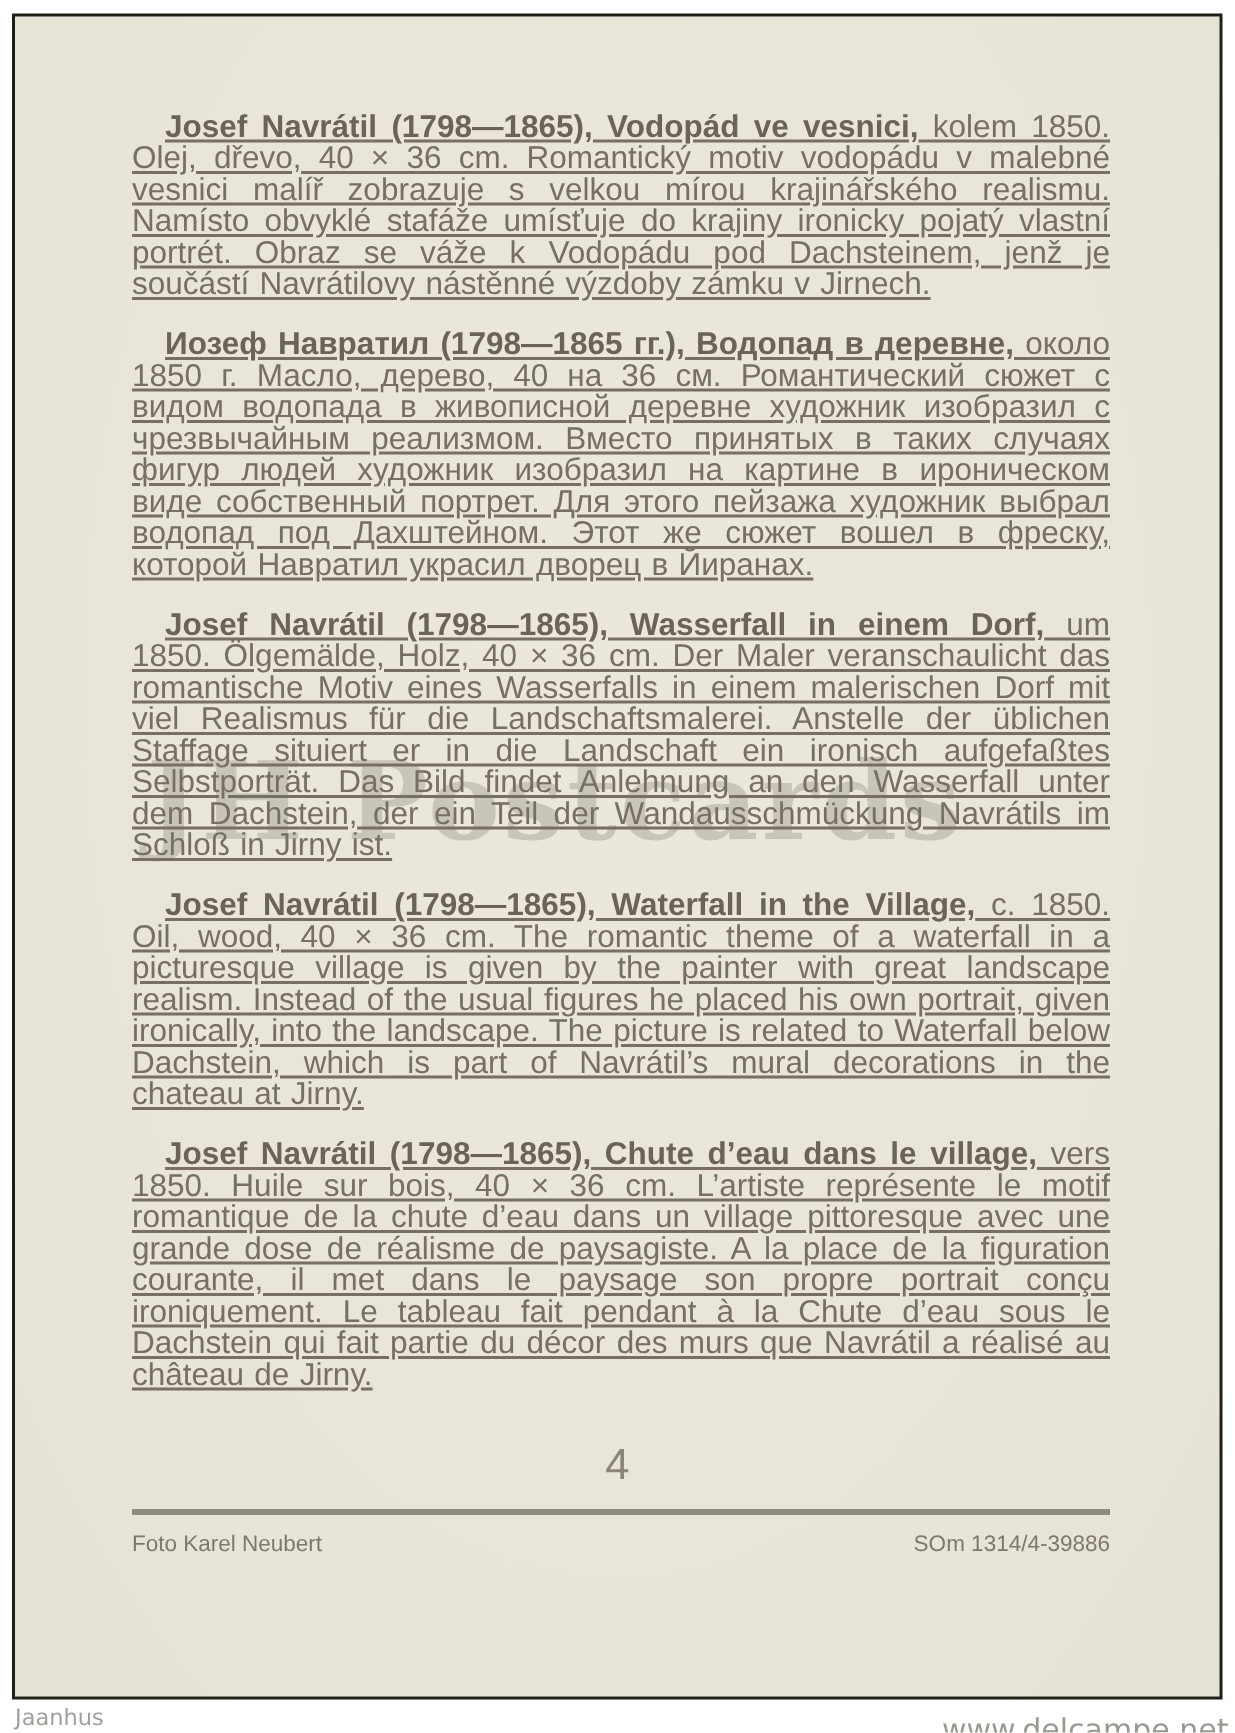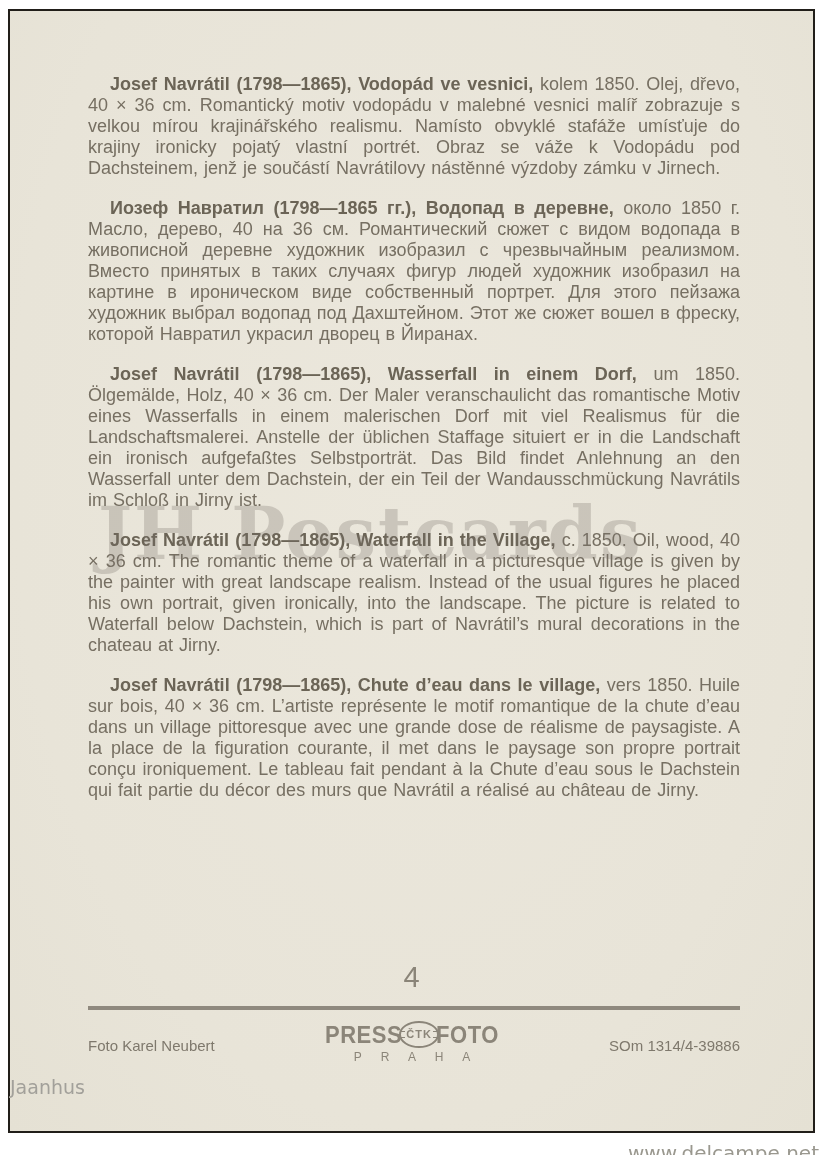--- a/index.html
+++ b/index.html
@@ -23,26 +23,27 @@
   }
 
   
   .textblock {
     position: absolute;
     left: 78px; top: 63px;
     width: 652px;
   }
   .para {
     margin: 0 0 19px 0;
-    font-size: 18px;
+    font-size: 21px;
     line-height: 21px;
     text-align: justify;
     text-indent: 22px;
     color: #766f62;
     word-spacing: 1px;
+    text-decoration: underline;
   }
   .para .lead {
     font-weight: bold;
     color: #6b6456;
   }
 
   
   .page-number {
     position: absolute;
     left: 0; width: 100%;
@@ -65,21 +66,20 @@
     position: absolute;
     left: 78px; top: 1010px;
     width: 652px;
     display: flex;
     justify-content: space-between;
     align-items: flex-start;
   }
   .credit, .serial {
     font-size: 15px;
     color: #7e786c;
-    margin-top: 16px;
   }
   .logo {
     text-align: center;
     color: #8b8579;
     user-select: none;
   }
   .logo-row {
     display: flex;
     align-items: center;
     justify-content: center;
@@ -128,23 +128,23 @@
     font-weight: bold;
     font-size: 72px;
     line-height: 1;
     letter-spacing: 2px;
     color: rgba(118, 113, 104, 0.28);
     white-space: nowrap;
     pointer-events: none;
   }
   .wm-bottom-left {
     position: absolute;
-    left: 10px; top: 1076px;
+    left: 10px; top: 1136px;
     font-family: "DejaVu Sans", sans-serif;
-    font-size: 19px;
+    font-size: 15px;
     color: #a2a09a;
   }
   .wm-bottom-right {
     position: absolute;
     right: 4px; top: 1131px;
     font-family: "DejaVu Sans", sans-serif;
     font-size: 20px;
     color: #9a988f;
     margin-top: 10px;
   }
@@ -161,30 +161,20 @@
     <p class="para"><span class="lead">Josef Navrátil (1798—1865), Waterfall in the Village,</span><span> c. 1850. Oil, wood, 40 × 36 cm. The romantic theme of a waterfall in a picturesque village is given by the painter with great landscape realism. Instead of the usual figures he placed his own portrait, given ironically, into the landscape. The picture is related to Waterfall below Dachstein, which is part of Navrátil’s mural decorations in the chateau at Jirny.</span></p>
     <p class="para"><span class="lead">Josef Navrátil (1798—1865), Chute d’eau dans le village,</span><span> vers 1850. Huile sur bois, 40 × 36 cm. L’artiste représente le motif romantique de la chute d’eau dans un village pittoresque avec une grande dose de réalisme de paysagiste. A la place de la figuration courante, il met dans le paysage son propre portrait conçu ironiquement. Le tableau fait pendant à la Chute d’eau sous le Dachstein qui fait partie du décor des murs que Navrátil a réalisé au château de Jirny.</span></p>
   </div>
 
   <div class="page-number">4</div>
 
   <div class="rule"></div>
 
   <div class="footer">
     <span class="credit">Foto Karel Neubert</span>
-    <div class="logo">
-      <div class="logo-row">
-        <span class="logo-word">PRESS</span>
-        <span class="globe">
-            <span class="globe-text">ČTK</span>
-          </span>
-        <span class="logo-word">FOTO</span>
-      </div>
-      <div class="logo-city">P R A H A</div>
-    </div>
     <span class="serial">SOm 1314/4-39886</span>
   </div>
 
 </div>
 
 <div class="wm-center">JH Postcards</div>
 <div class="wm-bottom-left">Jaanhus</div>
 <div class="wm-bottom-right">www.delcampe.net</div>
 
 </body></html>

